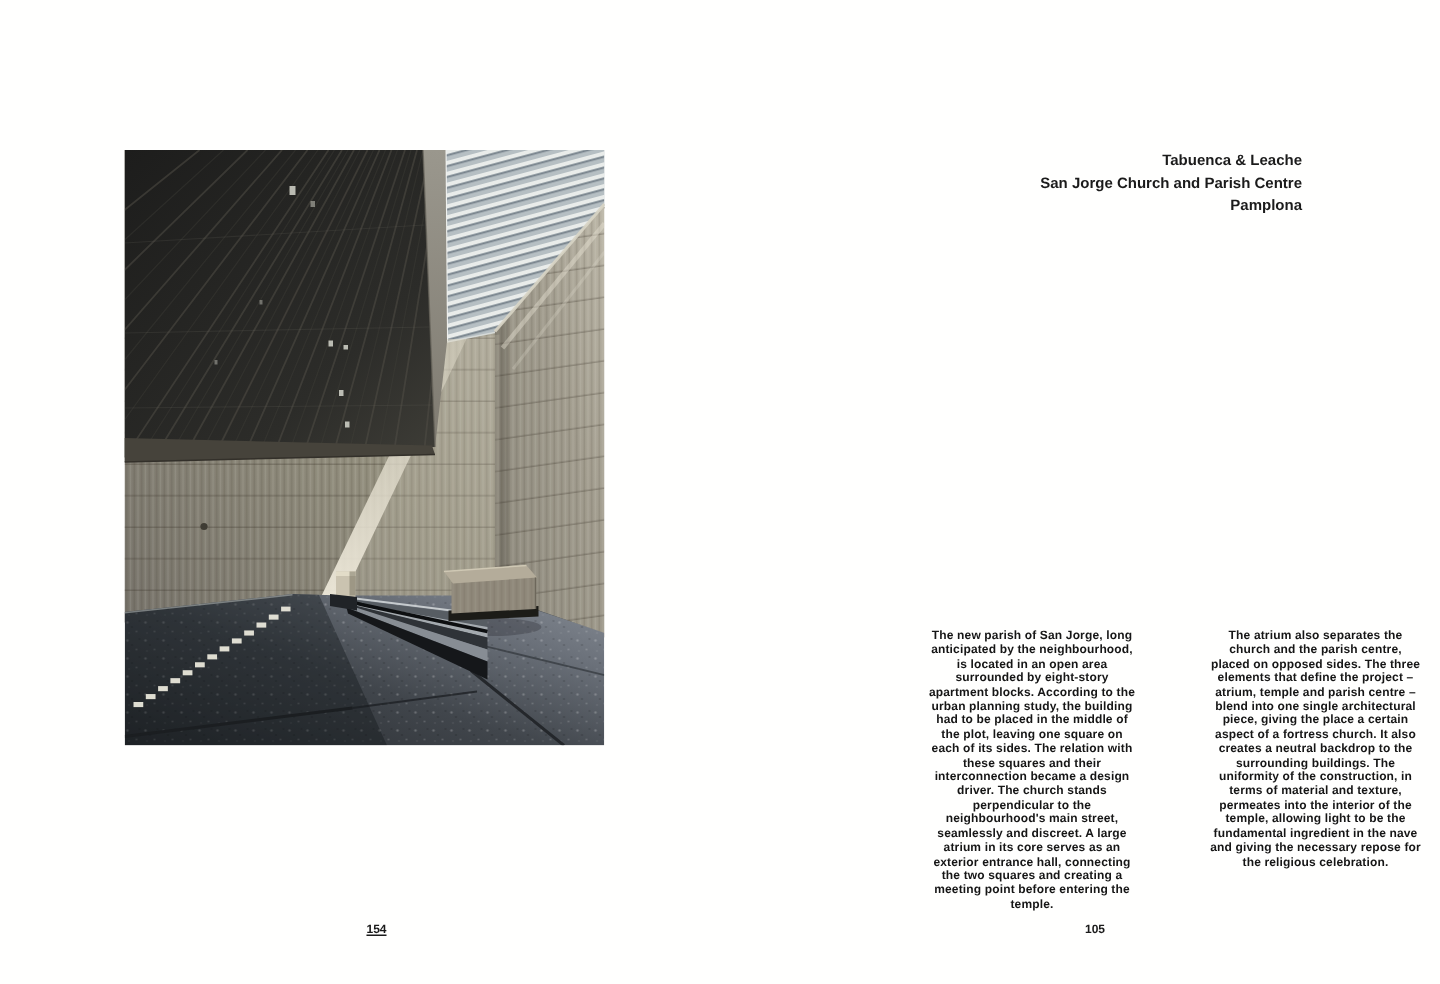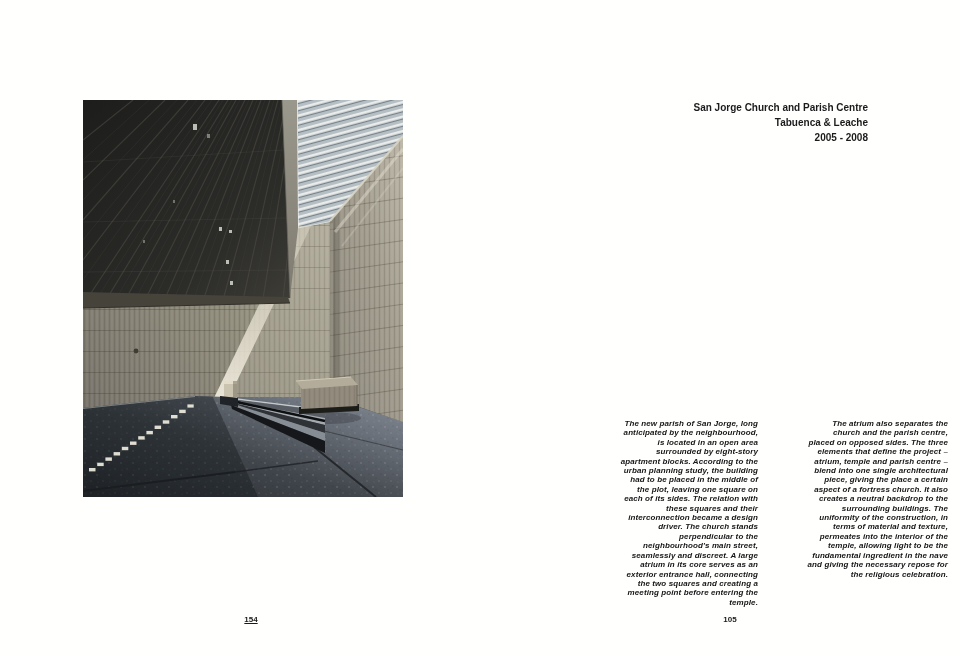--- a/index.html
+++ b/index.html
@@ -14,21 +14,21 @@
     margin:0;padding:0;
   }
   .photo svg{display:block;width:320px;height:397px;}
   .project-header{
     position:absolute;top:100px;right:92px;width:320px;text-align:right;
   }
   .hdr{font-size:10px;line-height:15px;color:#1b1b1b;font-weight:700;}
   .col{
     position:absolute;top:419px;width:140px;
     font-size:8px;line-height:9.4px;font-weight:700;color:#161616;
-    text-align:right;letter-spacing:0.1px;font-style:italic;
+    text-align:center;letter-spacing:0.1px;
   }
   .col1{left:618px;}
   .col2{left:806px;width:142px;}
   .pagenum{
     position:absolute;top:615px;width:30px;text-align:center;
     font-size:8px;font-weight:700;color:#1b1b1b;
   }
   .pagenum.pn-left{left:236px;text-decoration:underline;}
   .pagenum.pn-right{left:715px;}
 </style>
@@ -250,23 +250,23 @@
         <polygon points="213,281 268,277 275,285 219,289" fill="#b4ac9a"></polygon>
         <line x1="213" y1="281" x2="268" y2="277" stroke="#cfc8b4" stroke-width="1"></line>
         <line x1="274" y1="285" x2="274" y2="306" stroke="#6d675b" stroke-width="1"></line>
       </g>
     </svg>
   </figure>
 
   <div class="pagenum pn-left">154</div>
 
   <header class="project-header">
+    <div class="hdr">Tabuenca &amp; Leache</div>
     <div class="hdr">San Jorge Church and Parish Centre</div>
-    <div class="hdr">Tabuenca &amp; Leache</div>
-    <div class="hdr">2005 - 2008</div>
+    <div class="hdr">Pamplona</div>
   </header>
 
   <div class="col col1">The new parish of San Jorge, long anticipated by the neighbourhood, is located in an open area surrounded by eight-story apartment blocks. According to the urban planning study, the building had to be placed in the middle of the plot, leaving one square on each of its sides. The relation with these squares and their interconnection became a design driver. The church stands perpendicular to the neighbourhood's main street, seamlessly and discreet. A large atrium in its core serves as an exterior entrance hall, connecting the two squares and creating a meeting point before entering the temple.</div>
   <div class="col col2">The atrium also separates the church and the parish centre, placed on opposed sides. The three elements that define the project – atrium, temple and parish centre – blend into one single architectural piece, giving the place a certain aspect of a fortress church. It also creates a neutral backdrop to the surrounding buildings. The uniformity of the construction, in terms of material and texture, permeates into the interior of the temple, allowing light to be the fundamental ingredient in the nave and giving the necessary repose for the religious celebration.</div>
 
   <div class="pagenum pn-right">105</div>
 
 </div>
 
 </body></html>

